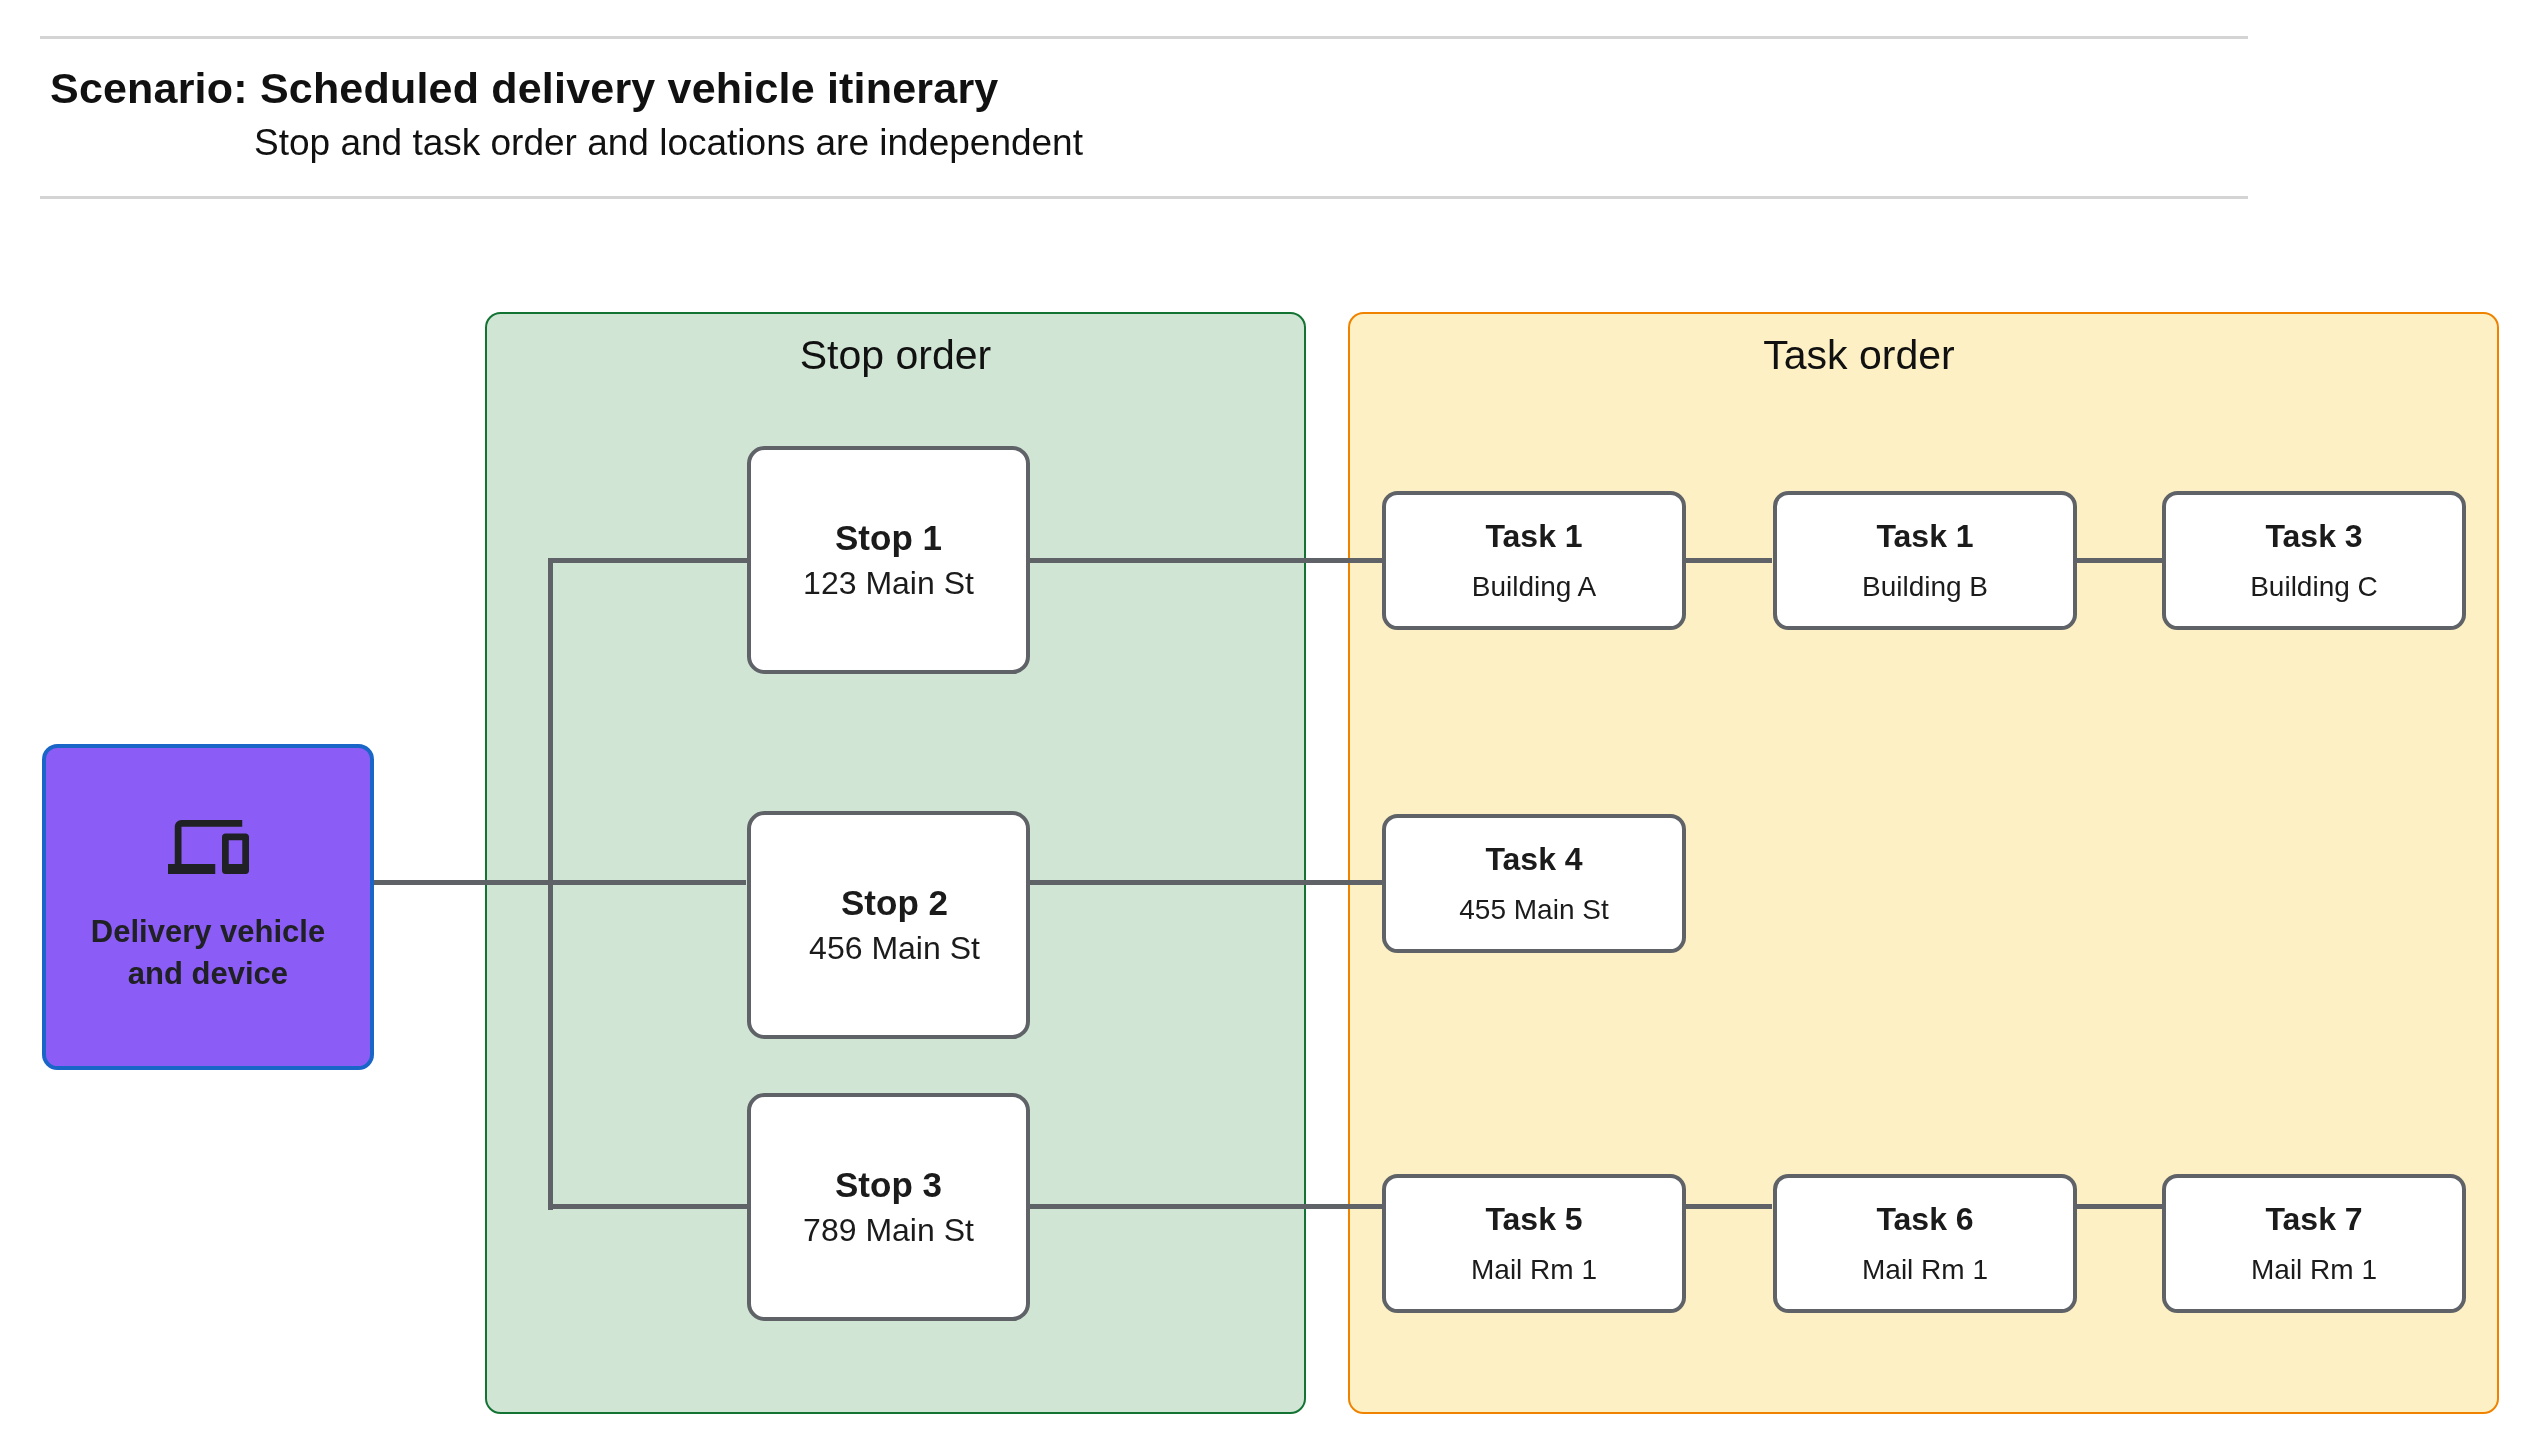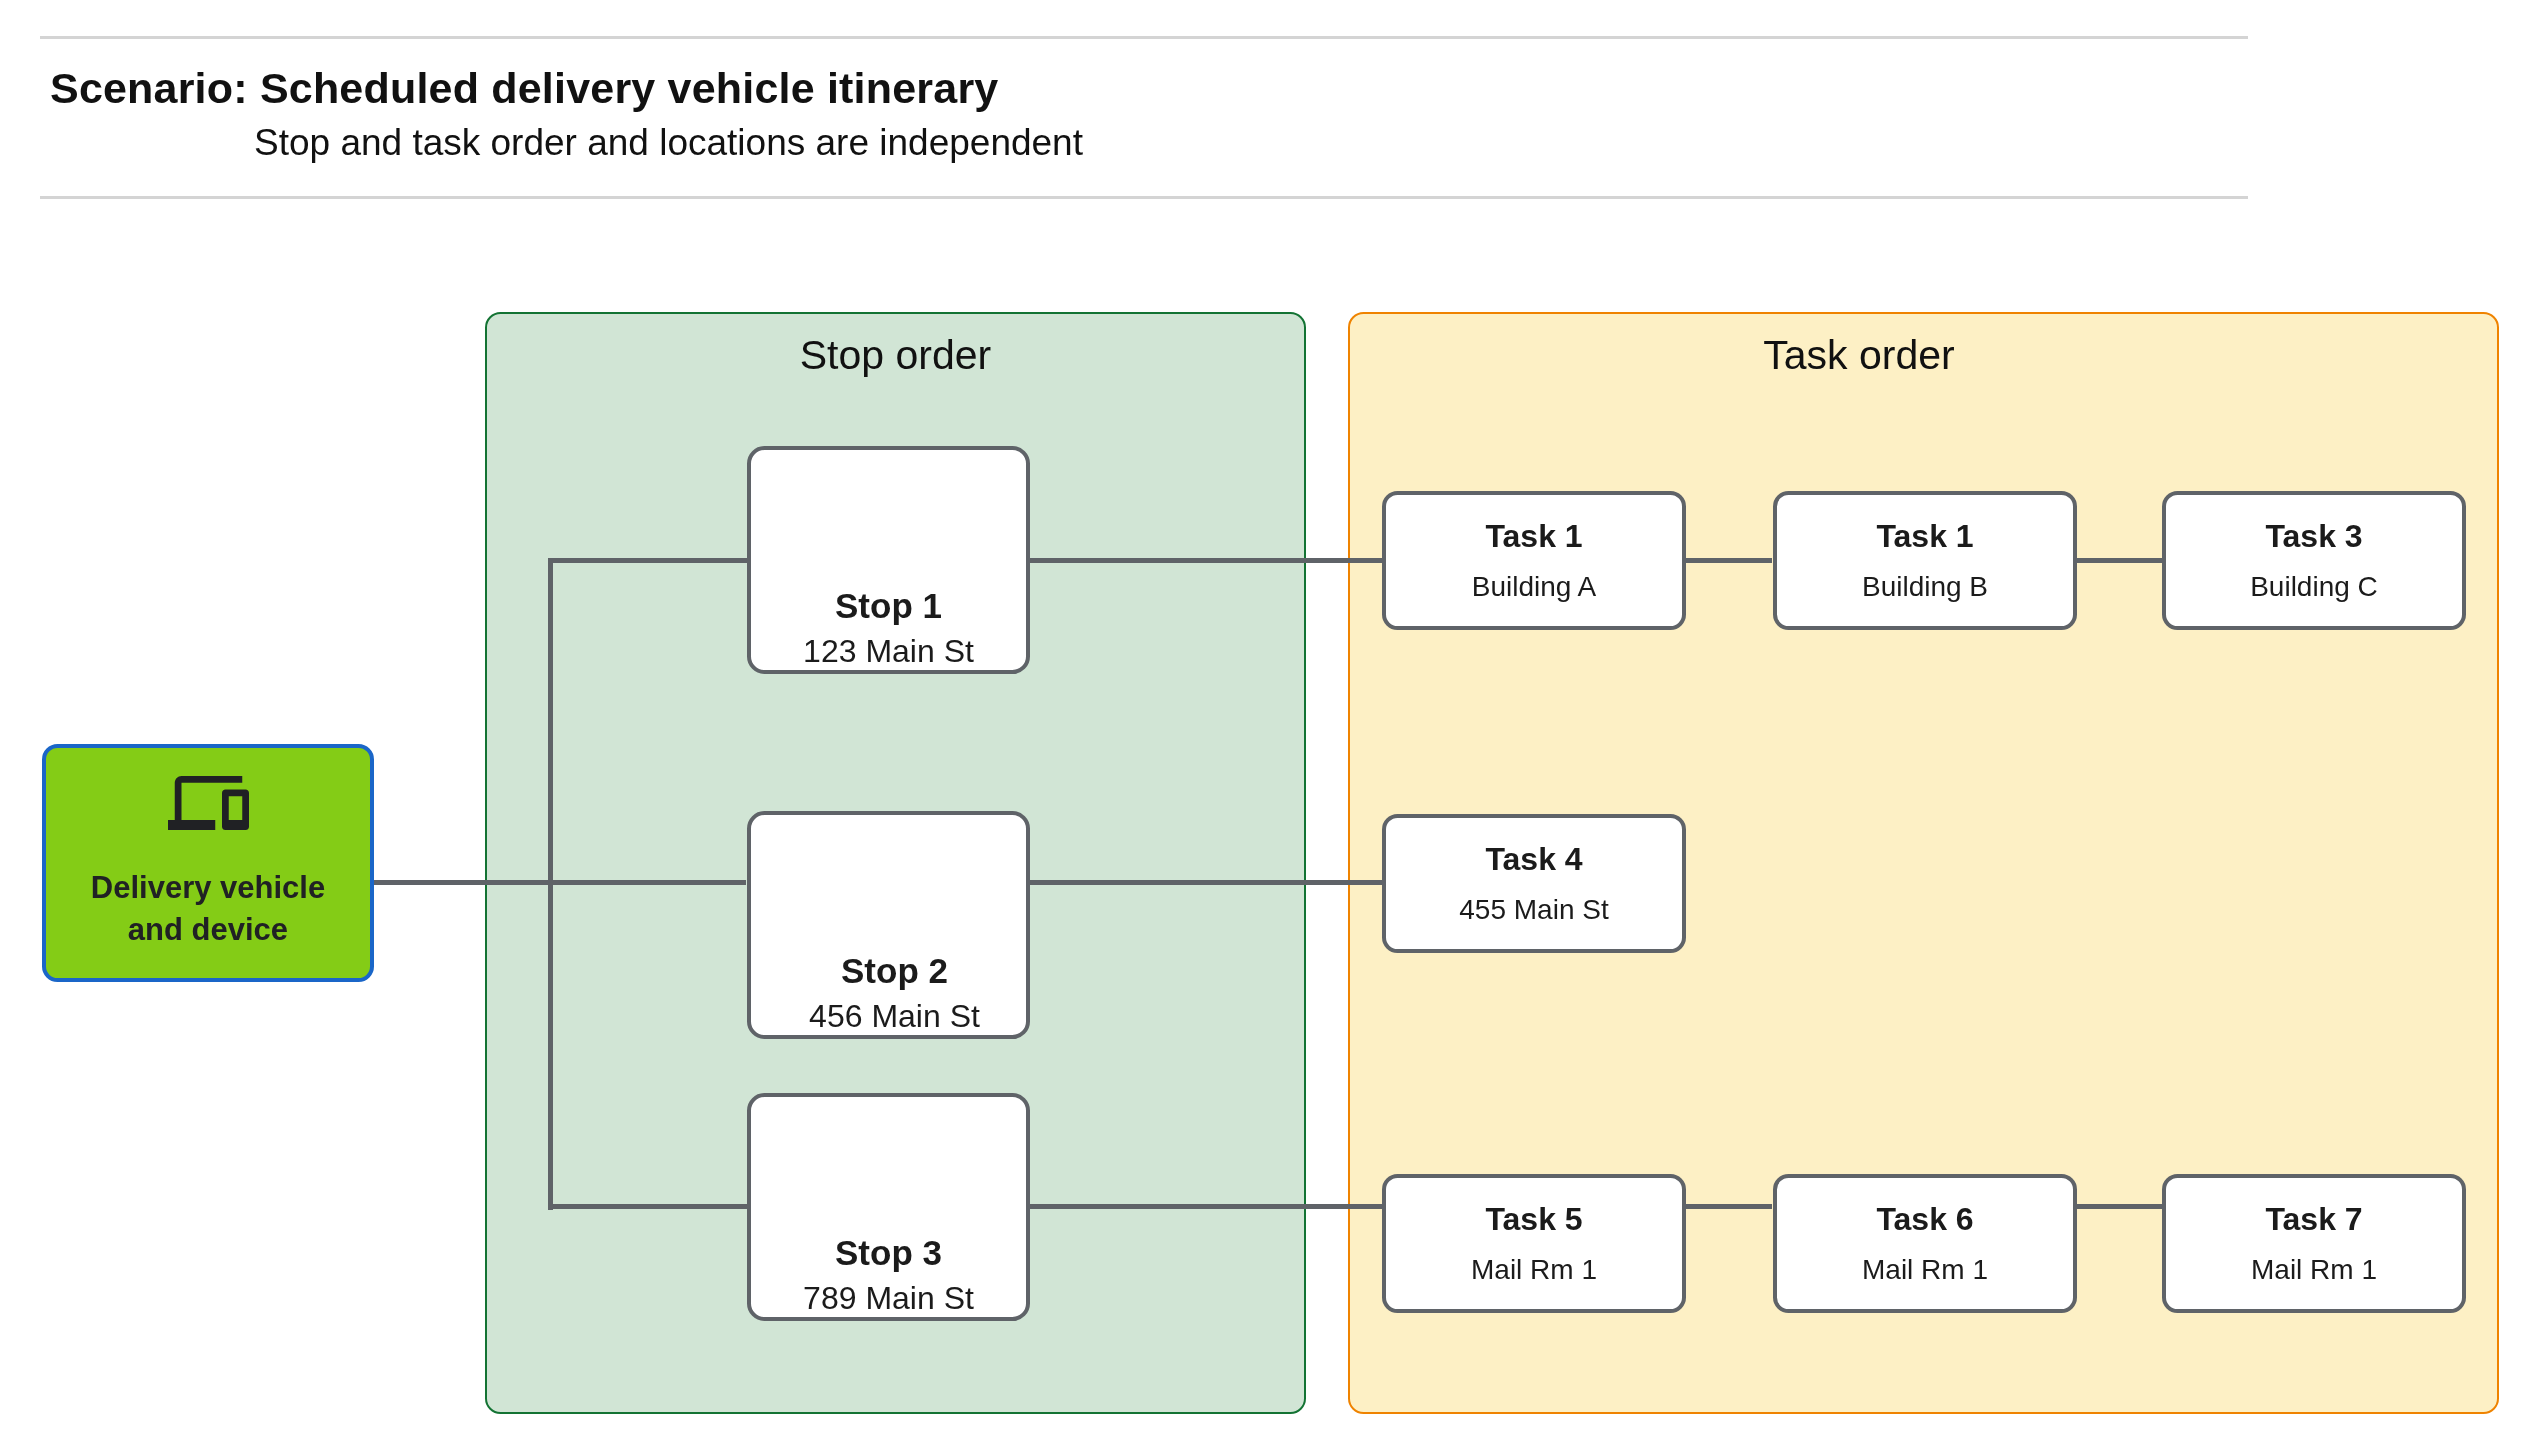--- a/index.html
+++ b/index.html
@@ -86,23 +86,23 @@
     background: #5f6368;
     z-index: 1;
   }
 
   
   .vehicle-box {
     position: absolute;
     left: 42px;
     top: 744px;
     width: 332px;
-    height: 238px;
+    height: 326px;
     box-sizing: border-box;
-    background: #84cc16;
+    background: #8b5cf6;
     border: 4.8px solid #1a66c8;
     border-radius: 15.5px;
     display: flex;
     flex-direction: column;
     align-items: center;
     justify-content: center;
     gap: 37px;
     z-index: 2;
   }
   .vehicle-label {
@@ -125,21 +125,20 @@
     justify-content: center;
     text-align: center;
     z-index: 2;
   }
   .stop-node {
     left: 747px;
     width: 283px;
     height: 228px;
     border-radius: 17.5px;
     gap: 7px;
-    justify-content: flex-end;
   }
   .stop-node .node-title { font-size: 35px; font-weight: 700; }
   .stop-node .node-sub   { font-size: 32px; font-weight: 400; }
 
   .task-node {
     width: 304px;
     height: 139px;
     border-radius: 15.5px;
     gap: 16px;
   }

